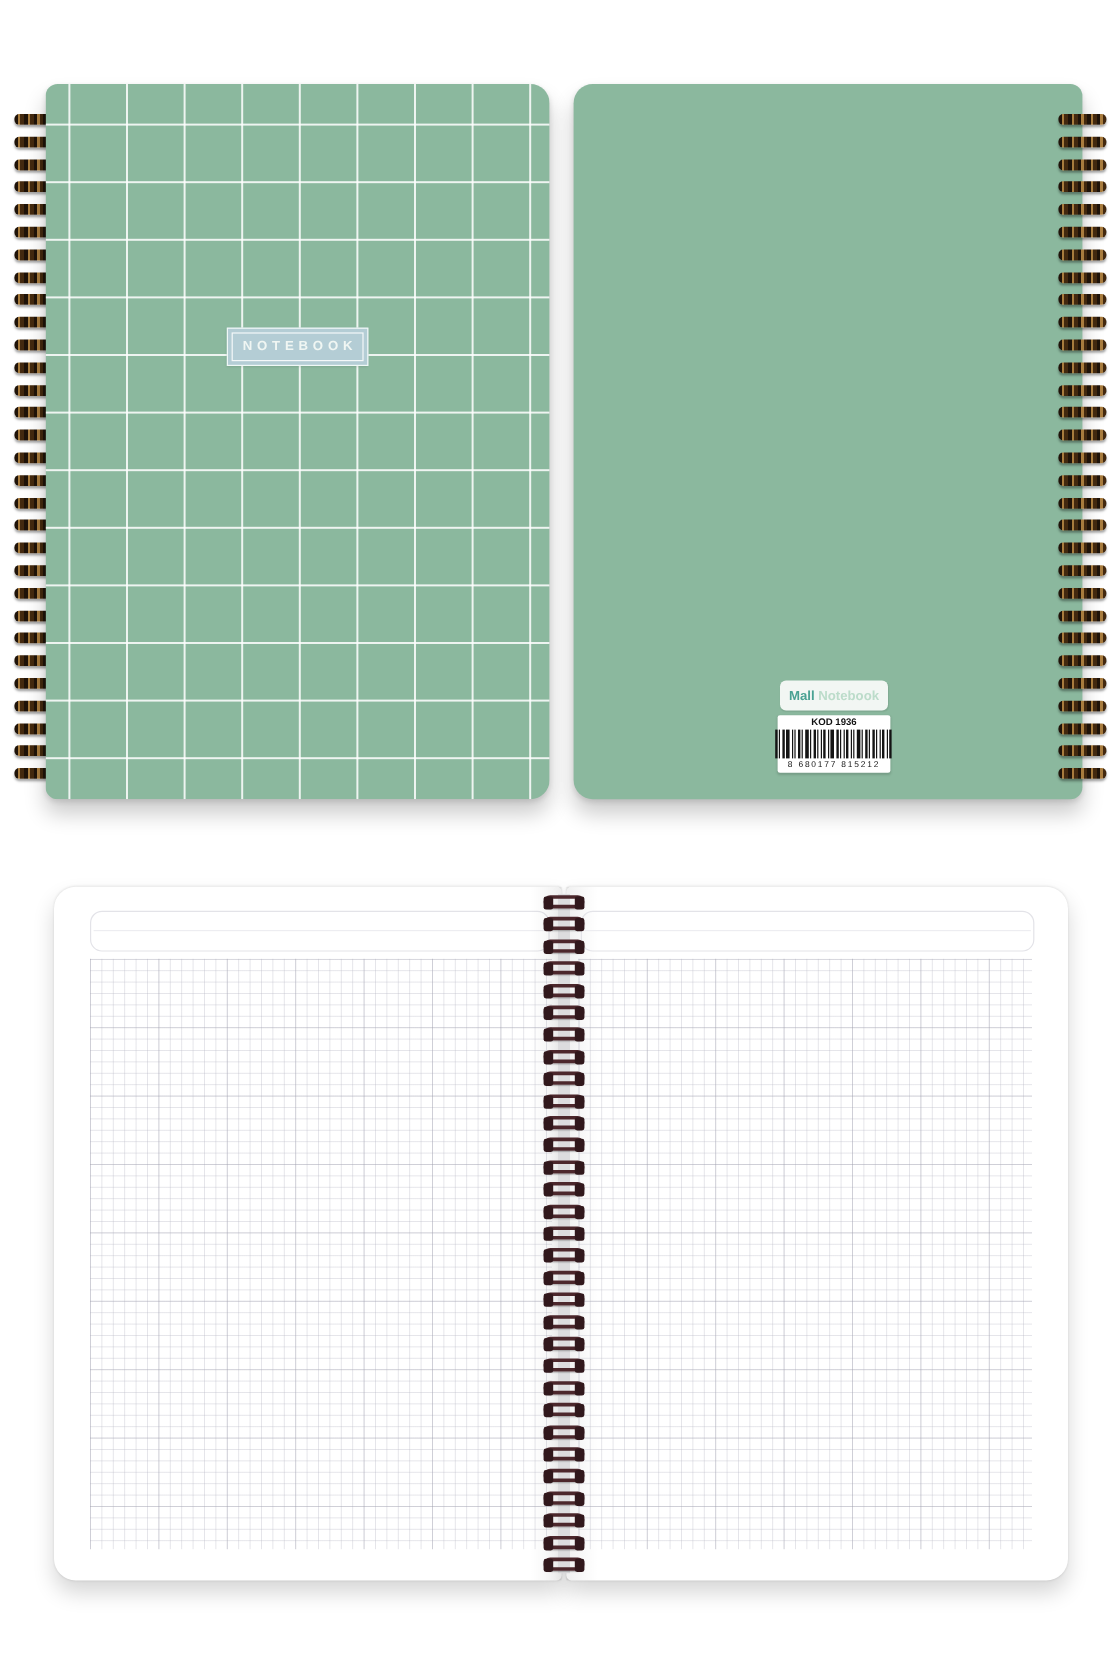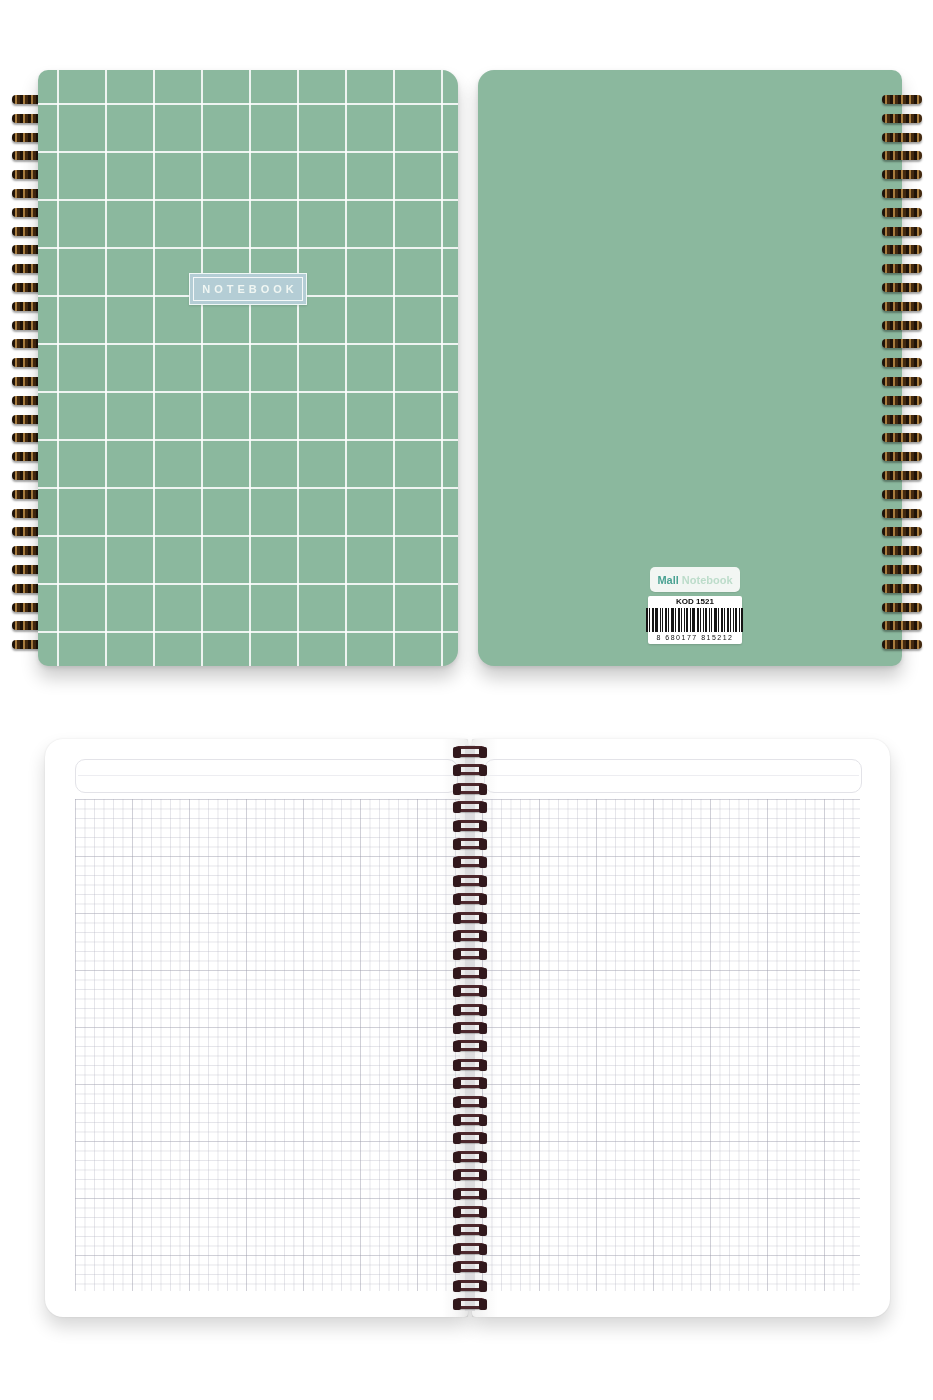--- a/index.html
+++ b/index.html
@@ -173,21 +173,21 @@
       </div>
     </div>
 
     <div class="notebook back">
       <div class="cover cover-back">
         <div class="brand-label">
           <span class="brand-primary">Mall</span>
           <span class="brand-secondary">Notebook</span>
         </div>
         <div class="barcode-label">
-          <div class="barcode-code">KOD 1521</div>
+          <div class="barcode-code">KOD 1936</div>
           <div class="barcode-bars" id="barcode-bars"><span class="bar" style="width: 2px; margin-right: 1px;"></span><span class="bar" style="width: 1px; margin-right: 2px;"></span><span class="bar" style="width: 2px; margin-right: 1px;"></span><span class="bar" style="width: 3px; margin-right: 2px;"></span><span class="bar" style="width: 1px; margin-right: 1px;"></span><span class="bar" style="width: 1px; margin-right: 2px;"></span><span class="bar" style="width: 2px; margin-right: 1px;"></span><span class="bar" style="width: 1px; margin-right: 2px;"></span><span class="bar" style="width: 3px; margin-right: 1px;"></span><span class="bar" style="width: 1px; margin-right: 2px;"></span><span class="bar" style="width: 2px; margin-right: 1px;"></span><span class="bar" style="width: 1px; margin-right: 2px;"></span><span class="bar" style="width: 1px; margin-right: 1px;"></span><span class="bar" style="width: 2px; margin-right: 2px;"></span><span class="bar" style="width: 1px; margin-right: 1px;"></span><span class="bar" style="width: 3px; margin-right: 2px;"></span><span class="bar" style="width: 2px; margin-right: 1px;"></span><span class="bar" style="width: 1px; margin-right: 2px;"></span><span class="bar" style="width: 1px; margin-right: 1px;"></span><span class="bar" style="width: 2px; margin-right: 2px;"></span><span class="bar" style="width: 1px; margin-right: 1px;"></span><span class="bar" style="width: 1px; margin-right: 2px;"></span><span class="bar" style="width: 3px; margin-right: 1px;"></span><span class="bar" style="width: 1px; margin-right: 2px;"></span><span class="bar" style="width: 2px; margin-right: 1px;"></span><span class="bar" style="width: 1px; margin-right: 2px;"></span><span class="bar" style="width: 2px; margin-right: 1px;"></span><span class="bar" style="width: 1px; margin-right: 2px;"></span><span class="bar" style="width: 1px; margin-right: 1px;"></span><span class="bar" style="width: 2px; margin-right: 2px;"></span><span class="bar" style="width: 1px; margin-right: 1px;"></span><span class="bar" style="width: 2px; margin-right: 2px;"></span></div>
           <div class="barcode-number">8 680177 815212</div>
         </div>
       </div>
       <div class="coils coils-right" id="coils-right">
           <div class="coil" style="top: 25px;"></div>
           <div class="coil" style="top: 43.8px;"></div>
           <div class="coil" style="top: 62.6px;"></div>
           <div class="coil" style="top: 81.4px;"></div>
           <div class="coil" style="top: 100.2px;"></div>

